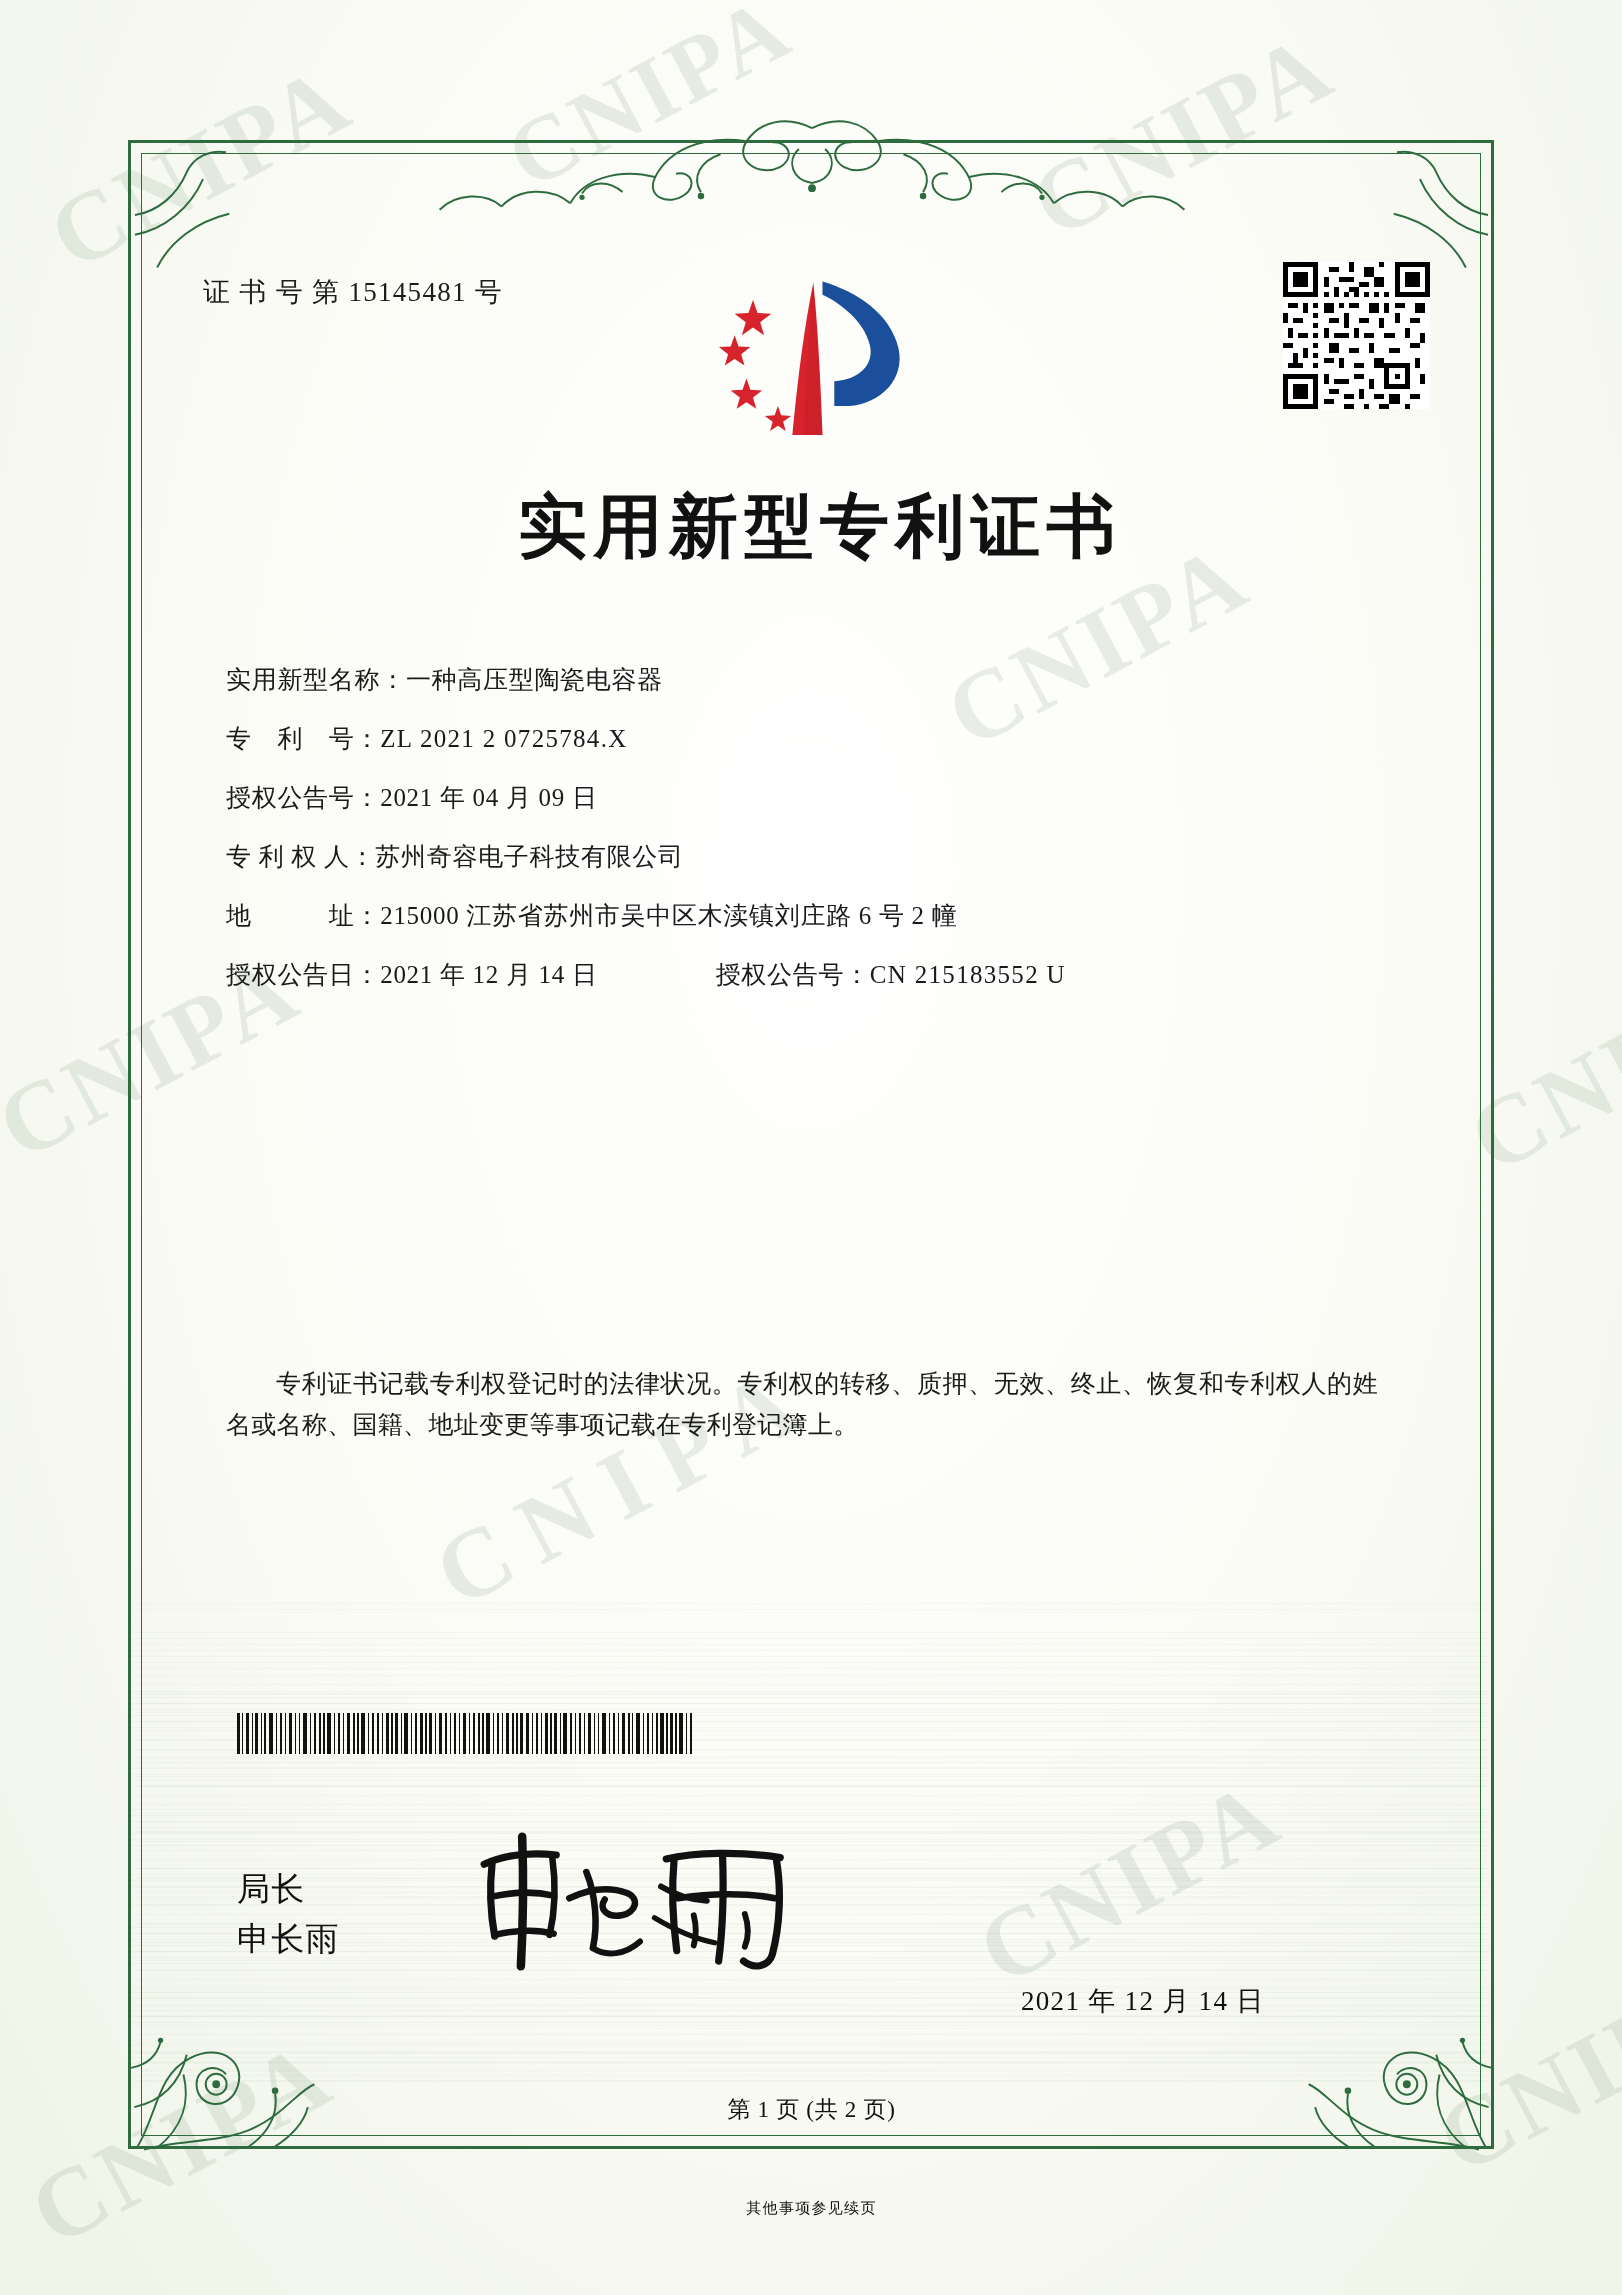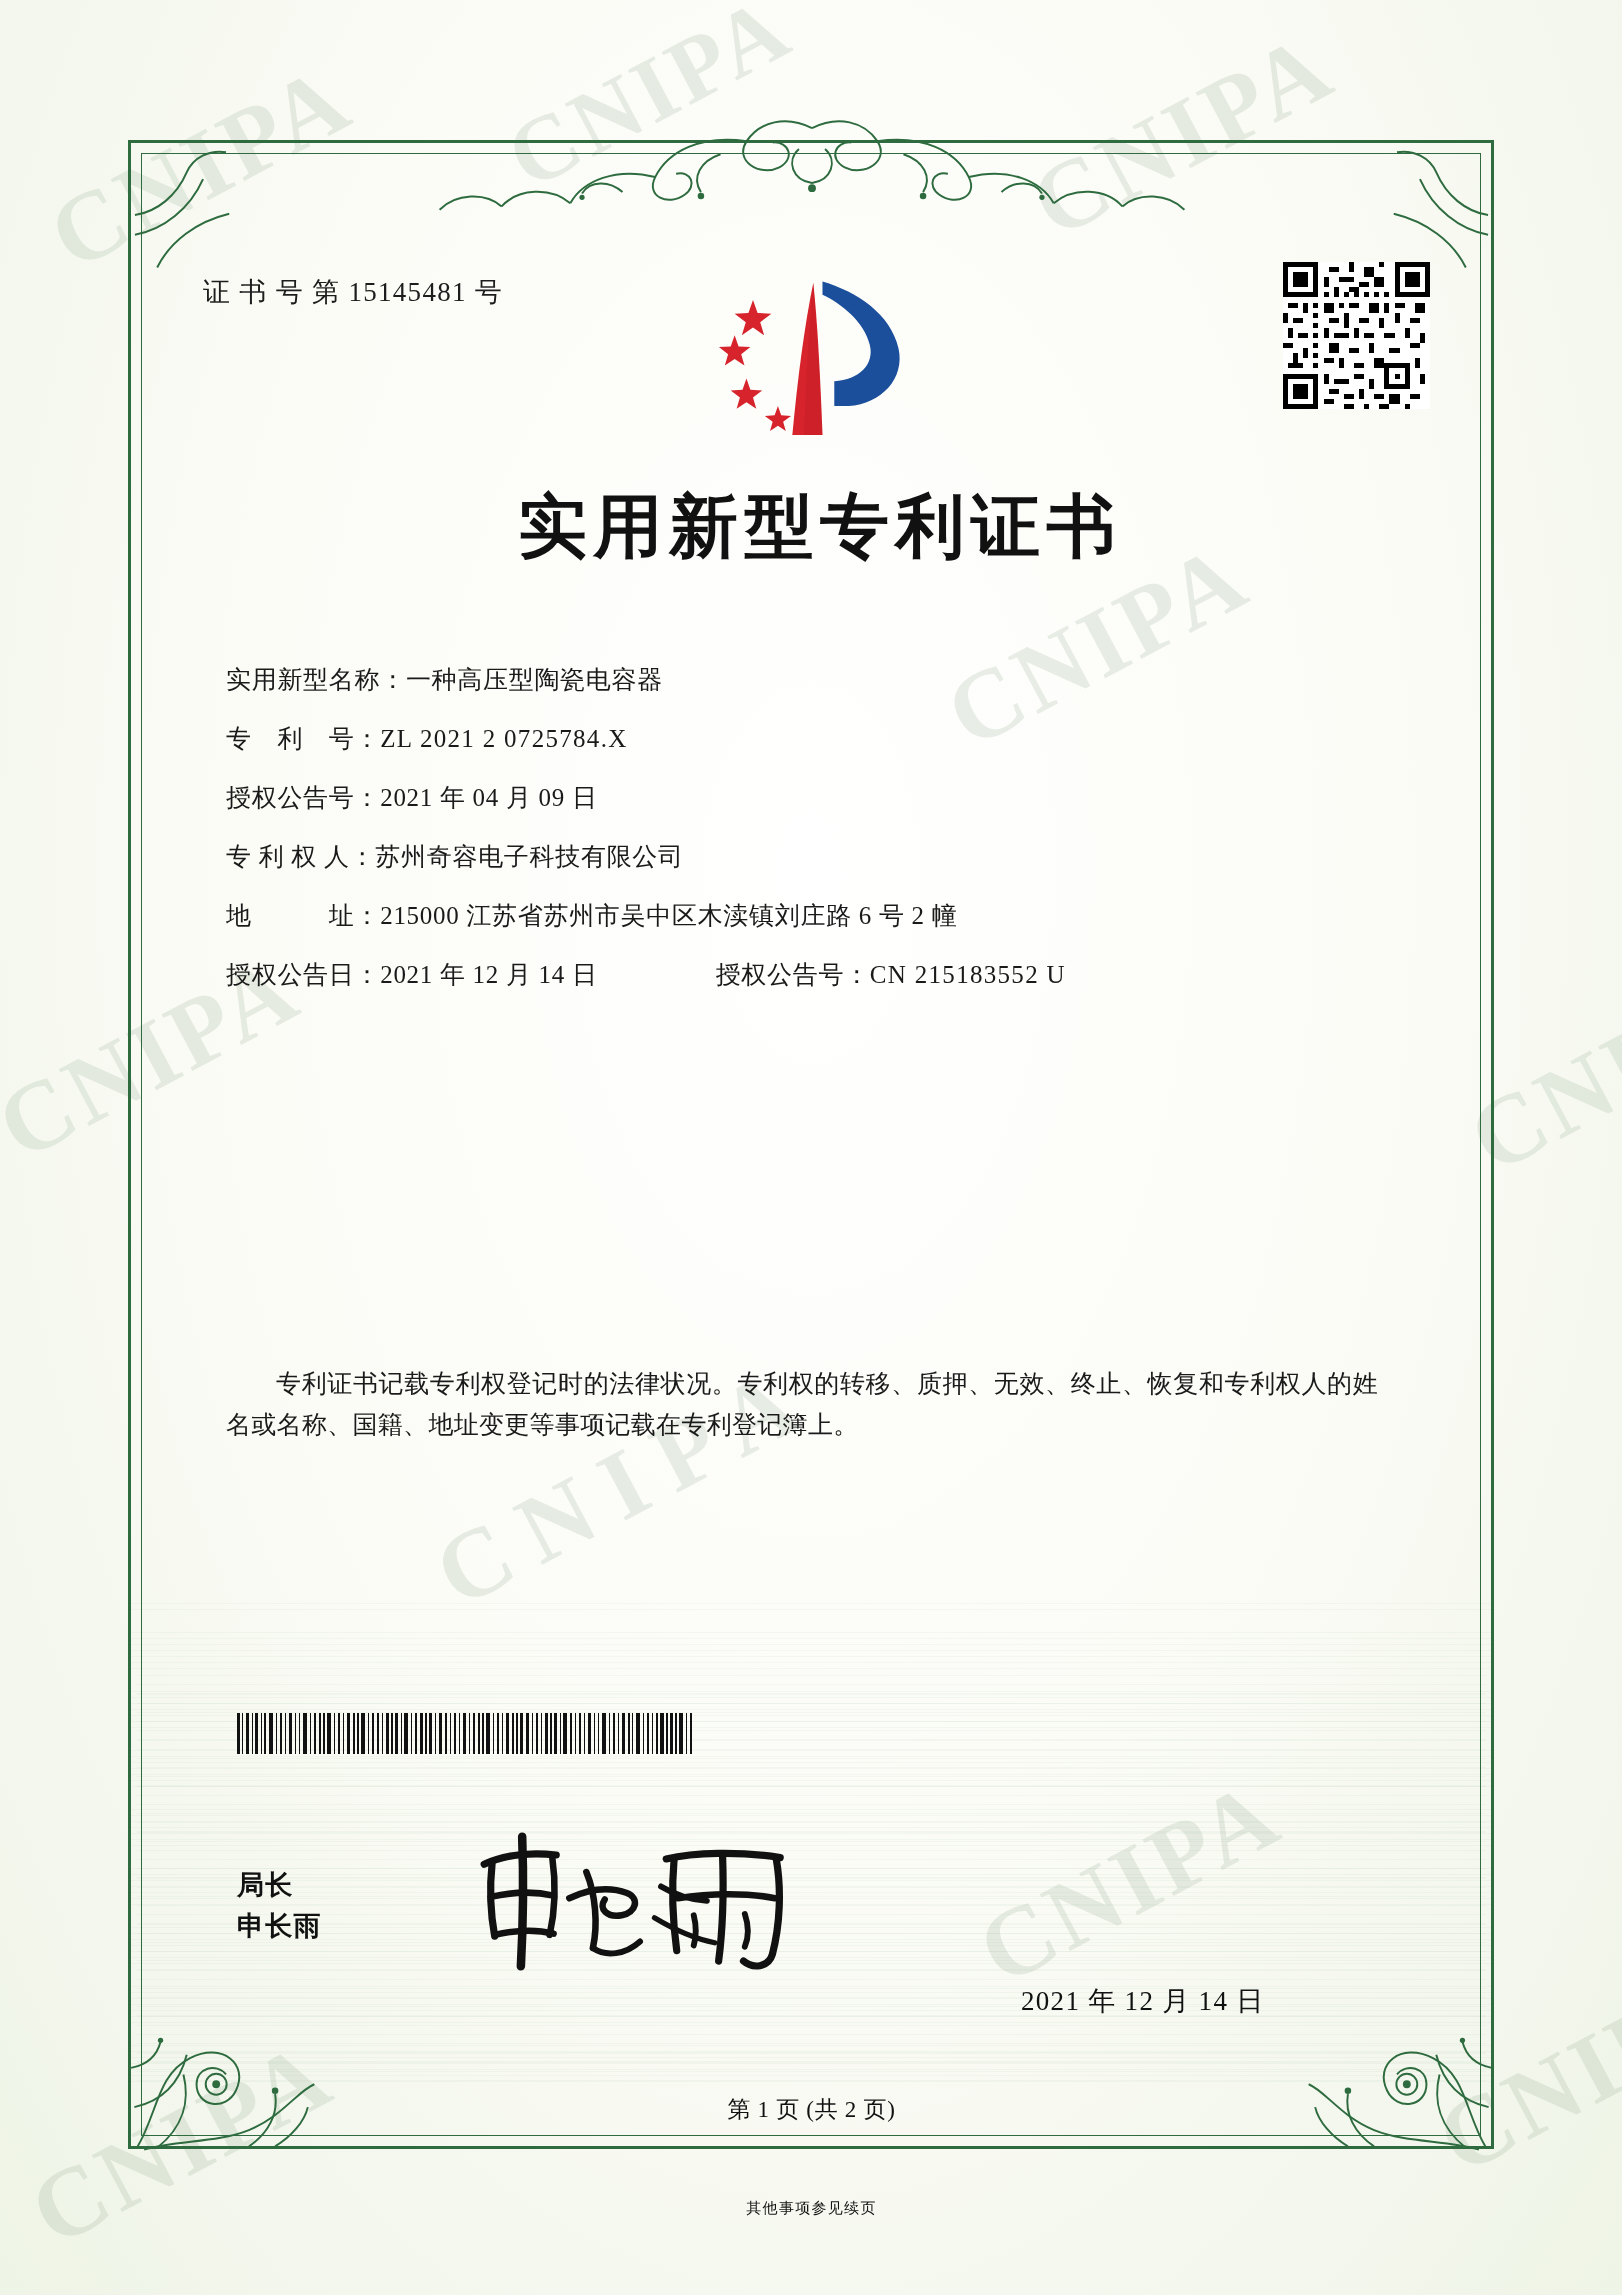--- a/index.html
+++ b/index.html
@@ -215,25 +215,24 @@
     top: 1713px;
     width: 458px;
     height: 41px;
   }
 
   
   .sig-label {
     position: absolute;
     left: 237px;
     top: 1865px;
-    font-size: 27px;
+    font-size: 33px;
     line-height: 1.5;
     color: #111;
     letter-spacing: 1.3px;
-    font-weight: bold;
   }
   .signature {
     position: absolute;
     left: 458px;
     top: 1826px;
     width: 406px;
     height: 151px;
   }
   .sig-date {
     position: absolute;

